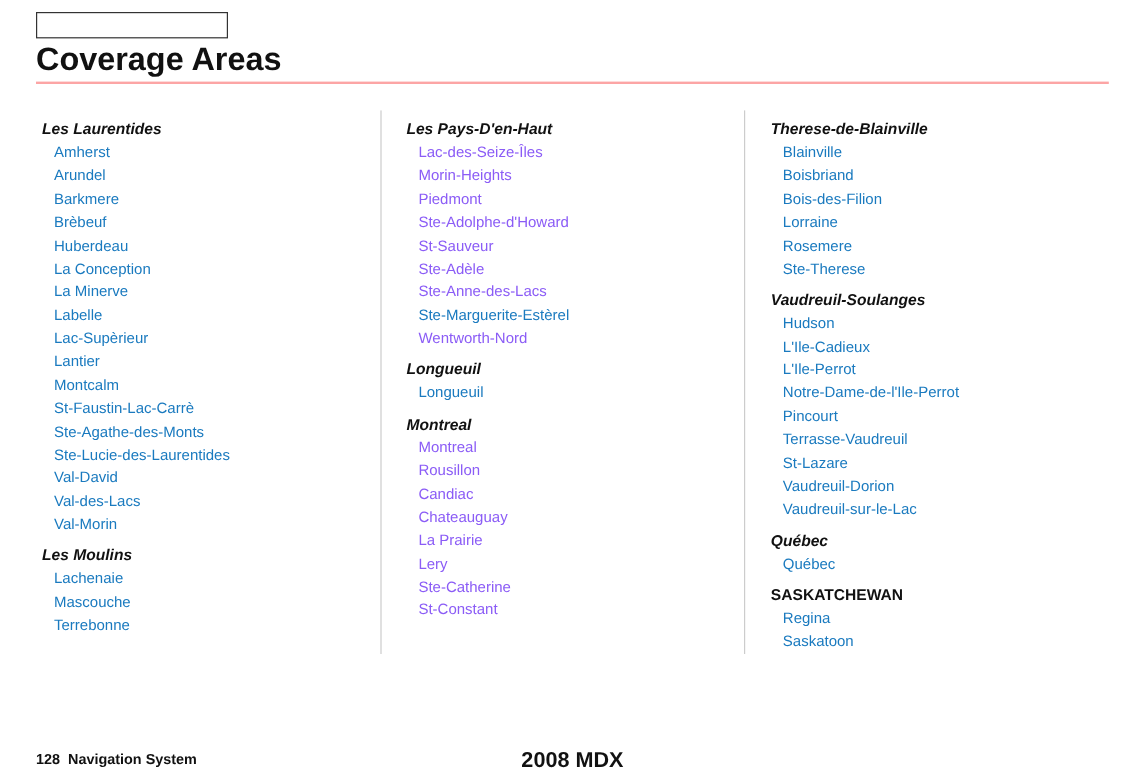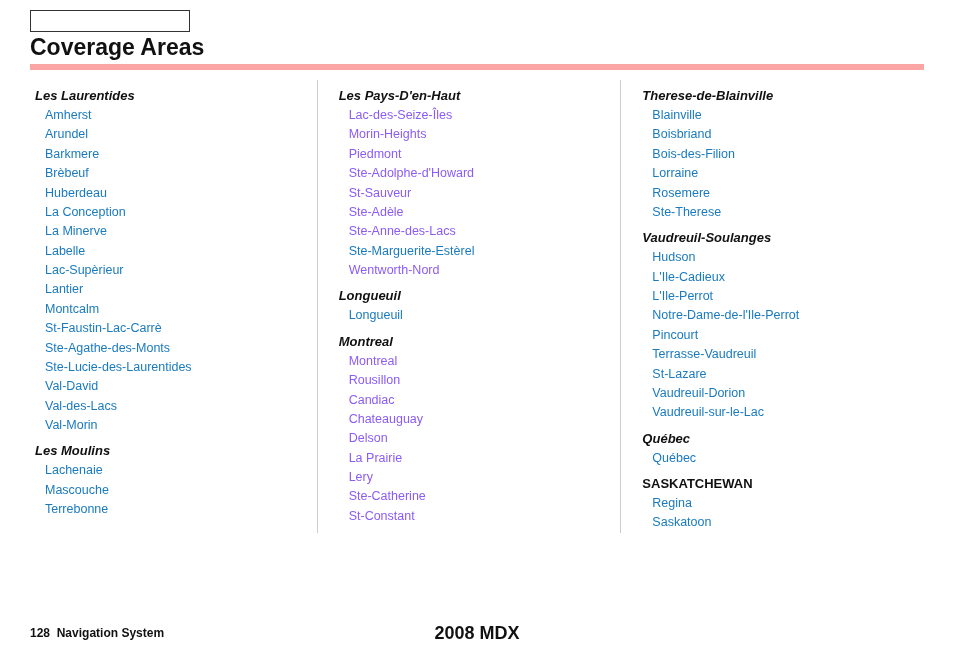--- a/index.html
+++ b/index.html
@@ -18,26 +18,26 @@
       padding: 10px 30px 10px 30px;
       position: relative;
     }
     .top-box {
       border: 1.5px solid #333;
       width: 160px;
       height: 22px;
       margin-bottom: 2px;
     }
     .page-title {
-      font-size: 23px;
+      font-size: 27px;
       font-weight: bold;
       color: #111;
-      border-bottom: 6px solid #fca5a5;
+      border-bottom: 2px solid #fca5a5;
       padding-bottom: 3px;
-      margin-bottom: 10px;
+      margin-bottom: 22px;
     }
     .columns {
       display: flex;
       gap: 16px;
     }
     .col {
       flex: 1;
       padding-right: 10px;
       border-right: 1px solid #ccc;
       padding-left: 5px;
@@ -143,21 +143,20 @@
         <span class="plain-item">Ste-Anne-des-Lacs</span>
         <span class="link-item">Ste-Marguerite-Estèrel</span>
         <span class="plain-item">Wentworth-Nord</span>
         <div class="section-header">Longueuil</div>
         <span class="link-item">Longueuil</span>
         <div class="section-header">Montreal</div>
         <span class="plain-item">Montreal</span>
         <span class="plain-item">Rousillon</span>
         <span class="plain-item">Candiac</span>
         <span class="plain-item">Chateauguay</span>
-        <span class="plain-item">Delson</span>
         <span class="plain-item">La Prairie</span>
         <span class="plain-item">Lery</span>
         <span class="plain-item">Ste-Catherine</span>
         <span class="plain-item">St-Constant</span>
       </div>
 
     <div class="col" id="col2">
         <div class="section-header">Therese-de-Blainville</div>
         <span class="link-item">Blainville</span>
         <span class="link-item">Boisbriand</span>

